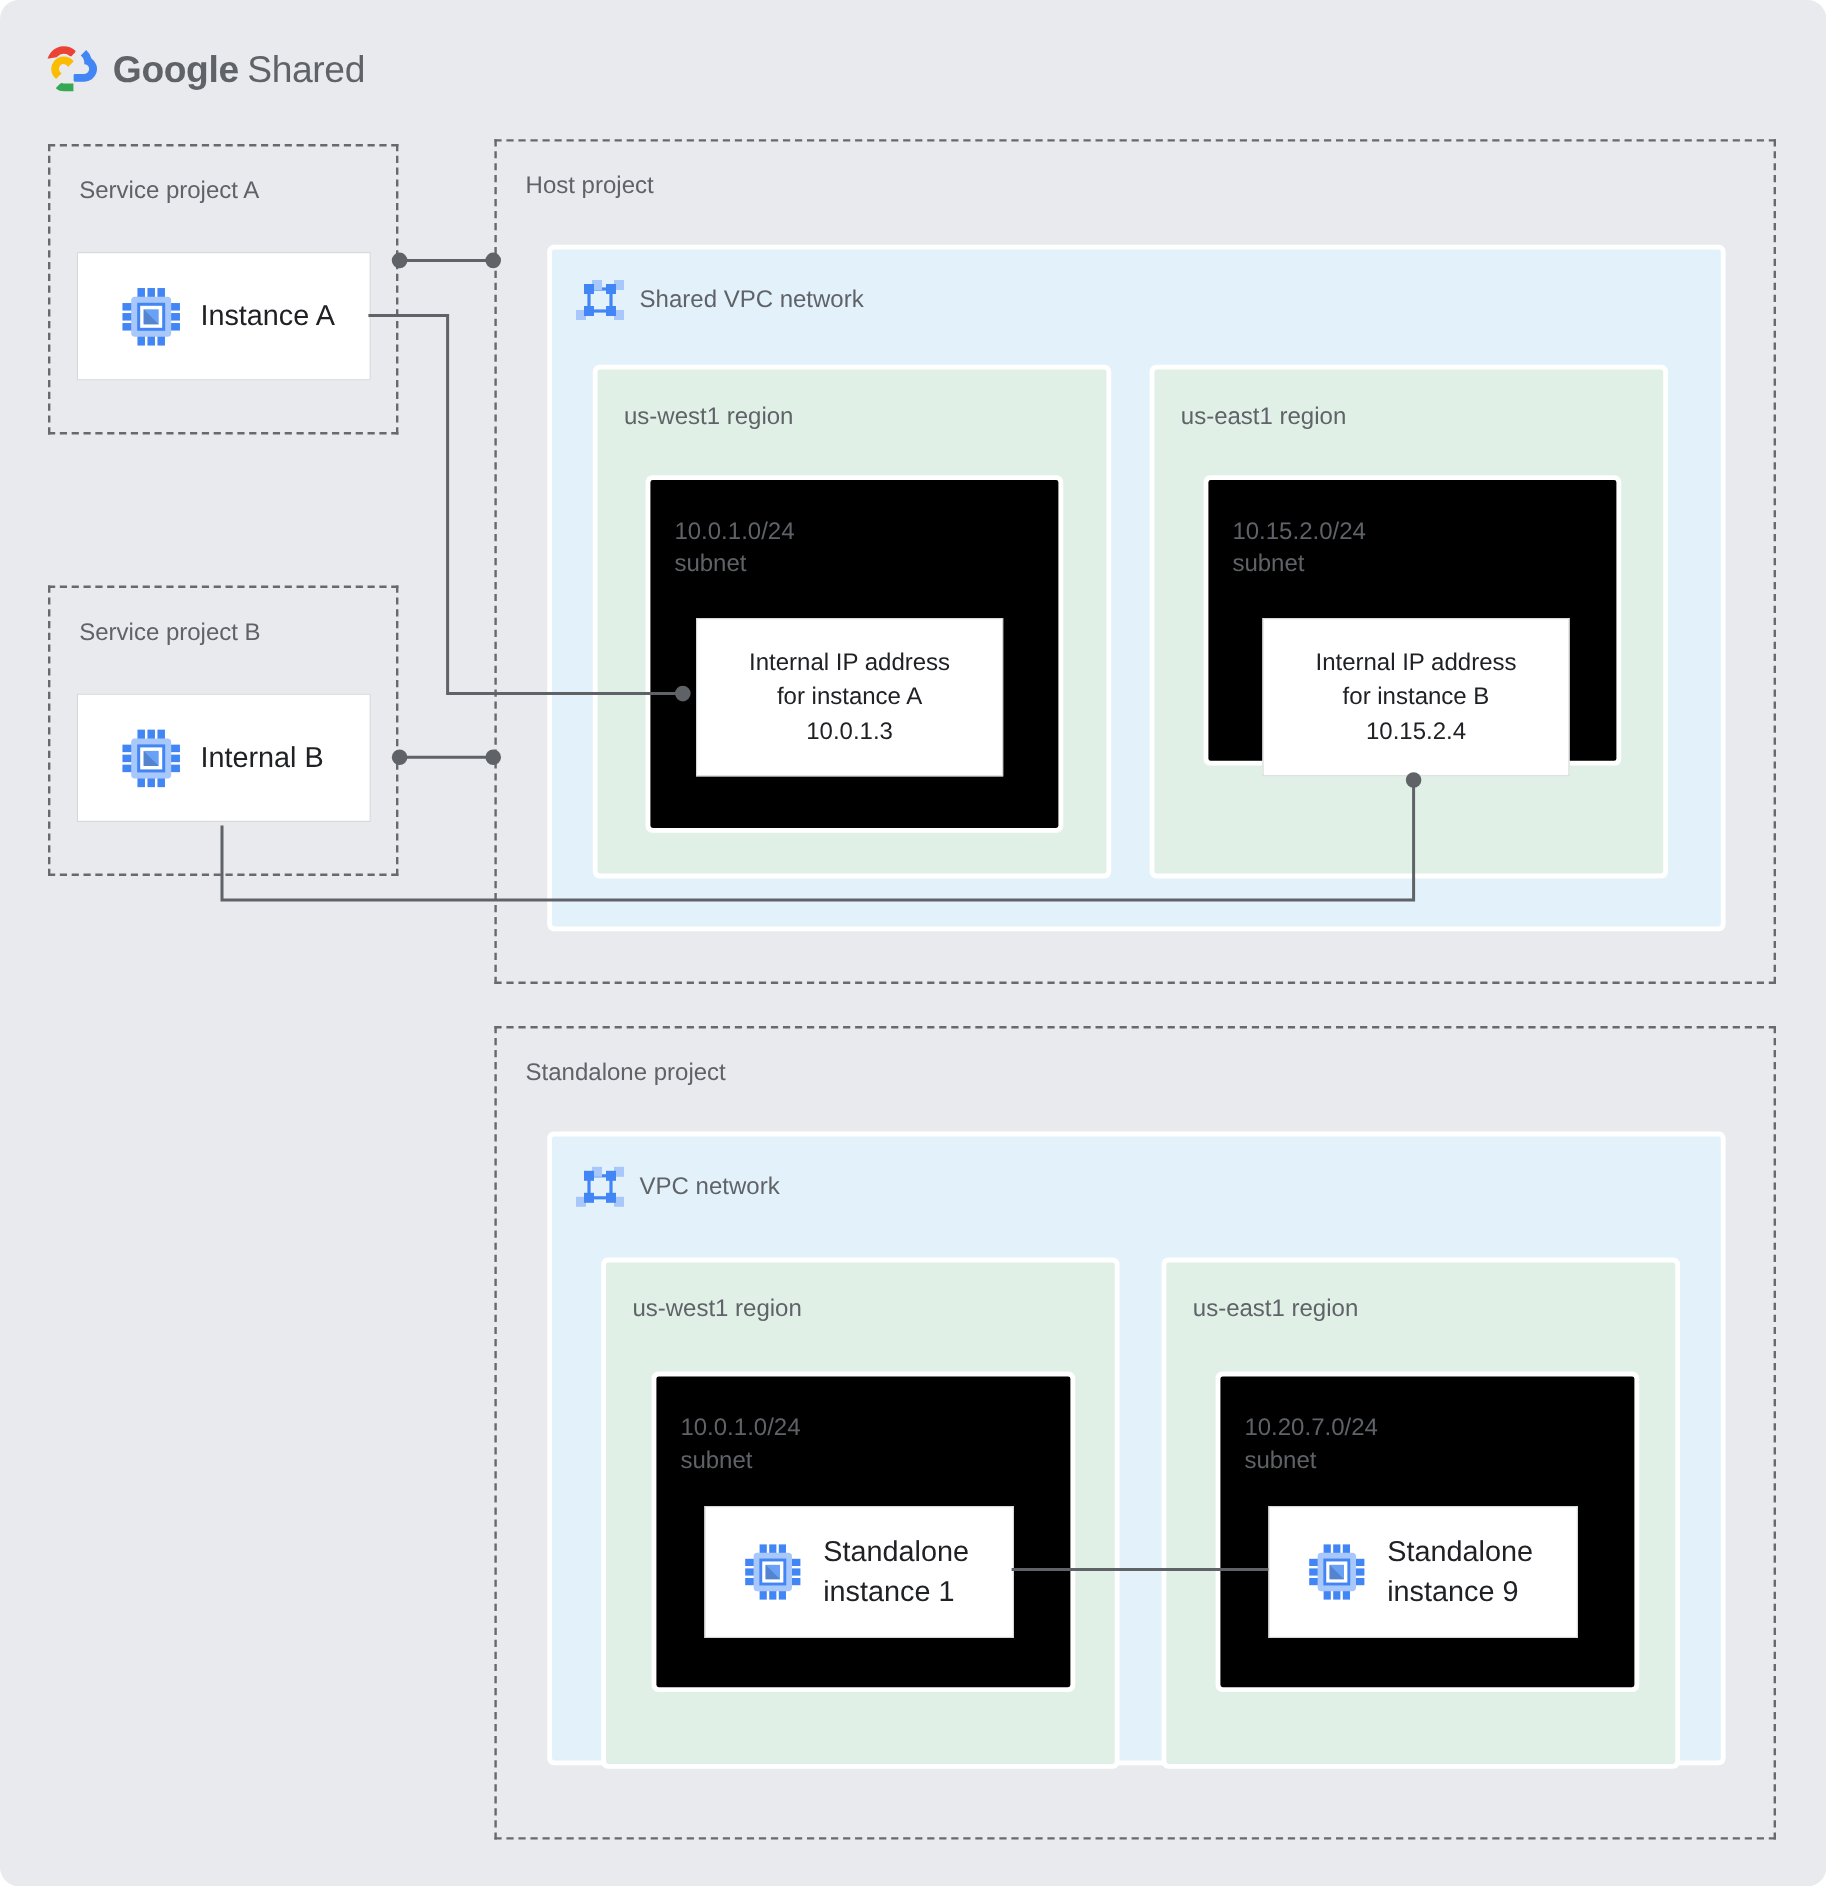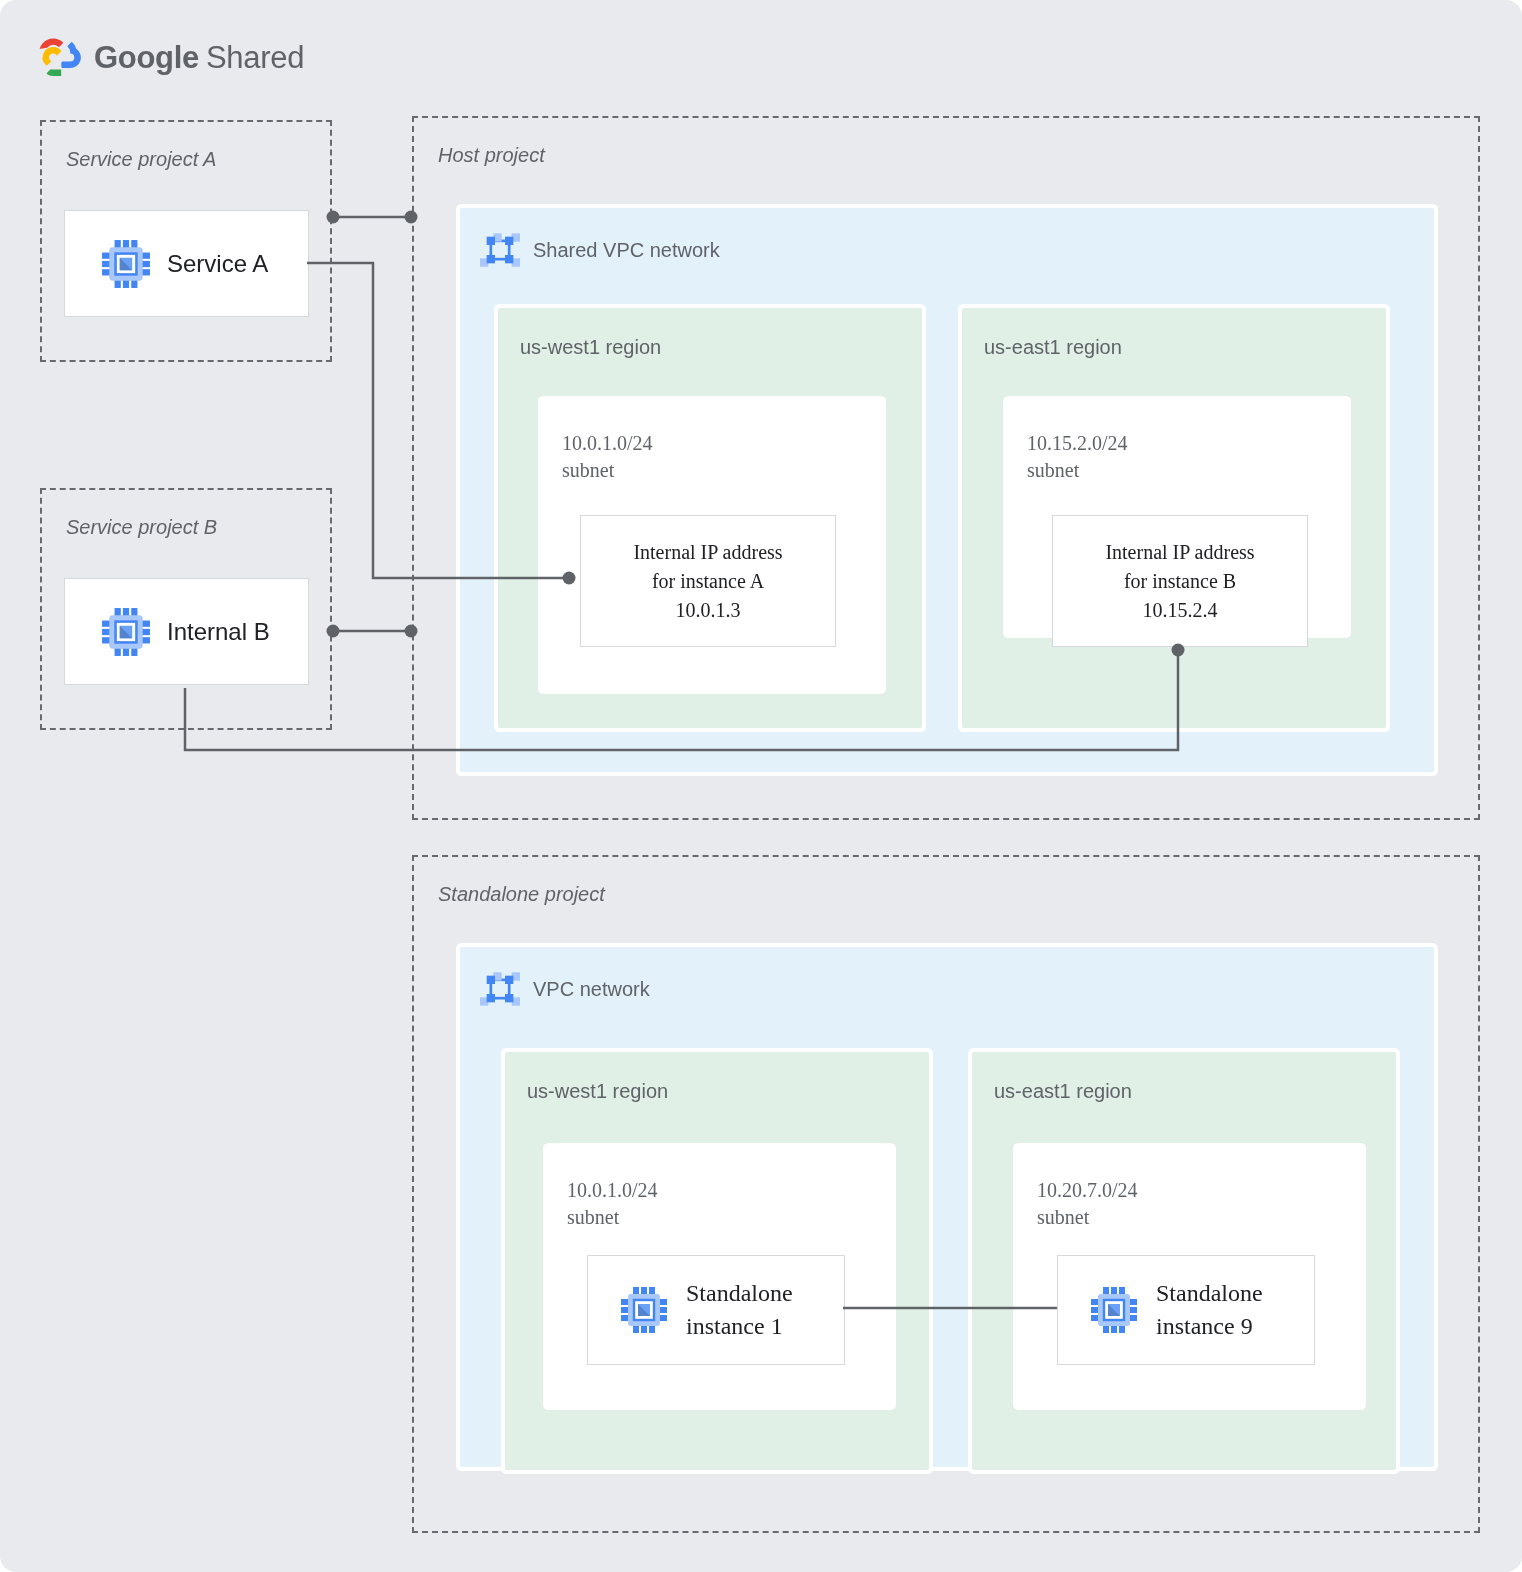--- a/index.html
+++ b/index.html
@@ -8,28 +8,28 @@
     border-radius:16px;overflow:hidden;
     font-family:"Liberation Sans", sans-serif;
   }
   
   .logo{position:absolute;left:34px;top:38px;display:flex;align-items:center;gap:12px;}
   .logo-text{font-size:31px;color:#5F6368;letter-spacing:-0.3px;}
   .logo-text .g{font-weight:600;}
   .logo-text .c{font-weight:400;margin-left:7px;}
   
   .dashed-box{position:absolute;border:2px dashed #666a6e;}
-  .box-label{position:absolute;left:24px;top:26px;font-size:20px;color:#5F6368;white-space:nowrap;font-style:italic;}
+  .box-label{position:absolute;left:24px;top:26px;font-size:20px;color:#5F6368;white-space:nowrap;}
   
   .net-box{position:absolute;background:#E3F1FA;box-shadow:0 0 0 4px #ffffff;border-radius:2px;}
   .net-header{position:absolute;left:20px;top:22px;display:flex;align-items:center;gap:13px;}
   .net-header .lbl{font-size:20px;color:#5F6368;white-space:nowrap;text-align:right;}
   .region{position:absolute;background:#E1F0E7;box-shadow:0 0 0 4px #ffffff;border-radius:2px;}
   .region-label{position:absolute;left:22px;top:28px;font-size:20px;color:#5F6368;white-space:nowrap;}
-  .subnet{position:absolute;background:#ffffff;box-shadow:0 0 0 4px #ffffff;border-radius:2px;font-family:Liberation Serif, serif;}
+  .subnet{position:absolute;background:#000000;box-shadow:0 0 0 4px #ffffff;border-radius:2px;}
   .subnet-label{position:absolute;left:20px;top:30px;font-size:20px;color:#5F6368;line-height:27px;}
   .subnet-label span{display:block;}
   
   .white-node{position:absolute;background:#ffffff;border:1px solid #D6D9DC;display:flex;align-items:center;box-sizing:border-box;}
   .inst-label{font-size:24px;color:#202124;}
   .inst-label.two-line{line-height:33px;}
   .ip-node{position:absolute;background:#ffffff;border:1px solid #D6D9DC;display:flex;flex-direction:column;
     align-items:center;justify-content:center;font-size:20px;line-height:29px;color:#202124;text-align:center;box-sizing:border-box;}
   
   .wires{position:absolute;left:0;top:0;pointer-events:none;}
@@ -88,21 +88,21 @@
     </svg>
     <span class="logo-text"><span class="g">Google</span><span class="c">Shared</span></span>
   </div>
 
   <div class="dashed-box" style="left:40px;top:120px;width:288px;height:238px;">
     <div class="box-label">Service project A</div>
     <div class="white-node" style="left:22px;top:88px;width:245px;height:107px;padding-left:36px;gap:16px;">
       <svg width="50" height="50">
           <use href="#sym-chip"></use>
         </svg>
-      <span class="inst-label">Service A</span>
+      <span class="inst-label">Instance A</span>
     </div>
   </div>
 
   <div class="dashed-box" style="left:40px;top:488px;width:288px;height:238px;">
     <div class="box-label">Service project B</div>
     <div class="white-node" style="left:22px;top:88px;width:245px;height:107px;padding-left:36px;gap:16px;">
       <svg width="50" height="50">
           <use href="#sym-chip"></use>
         </svg>
       <span class="inst-label">Internal B</span>

